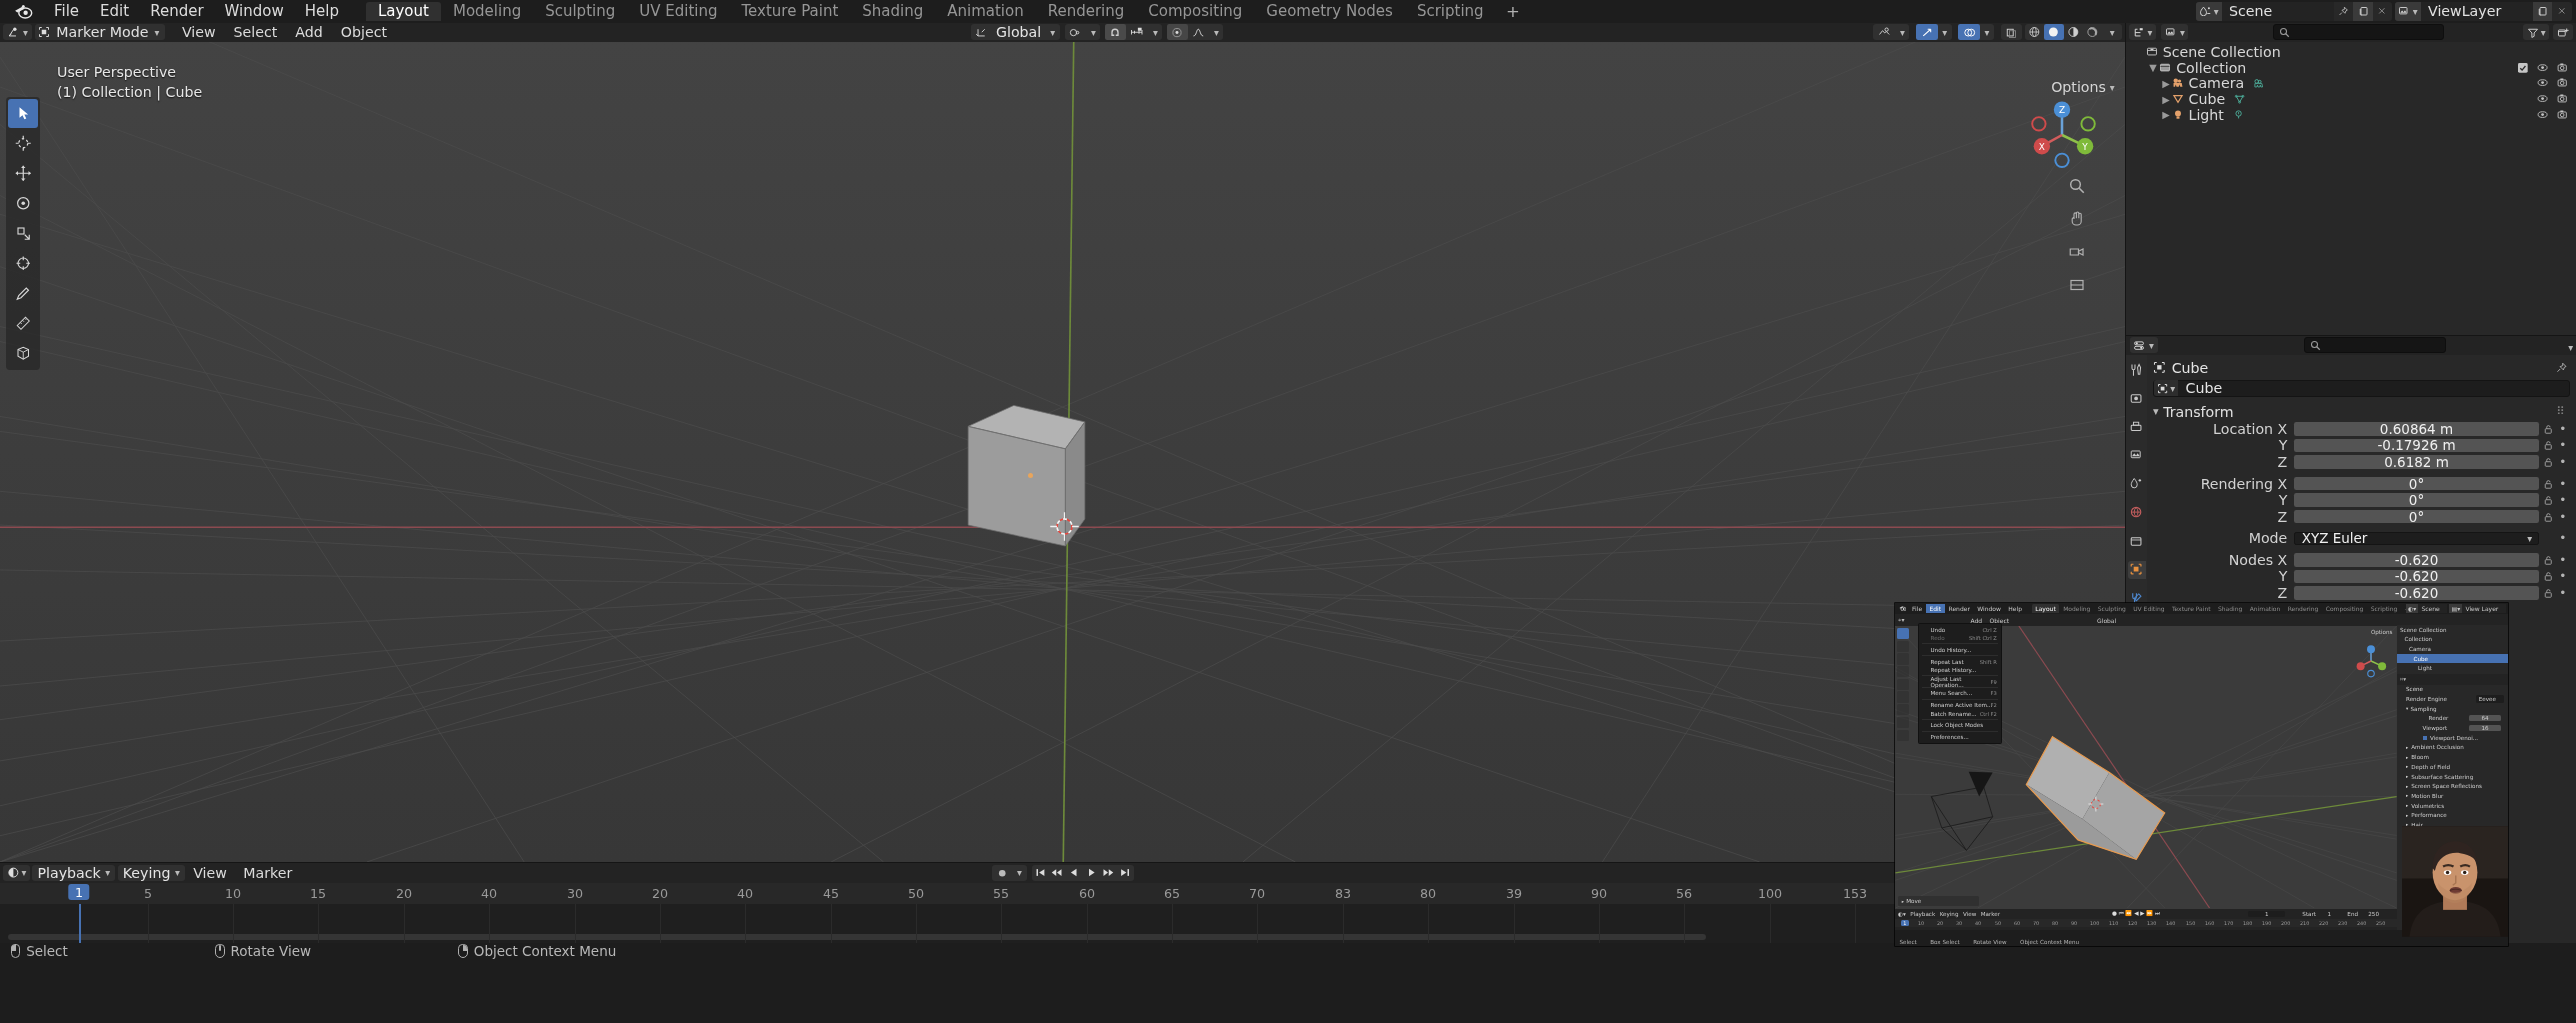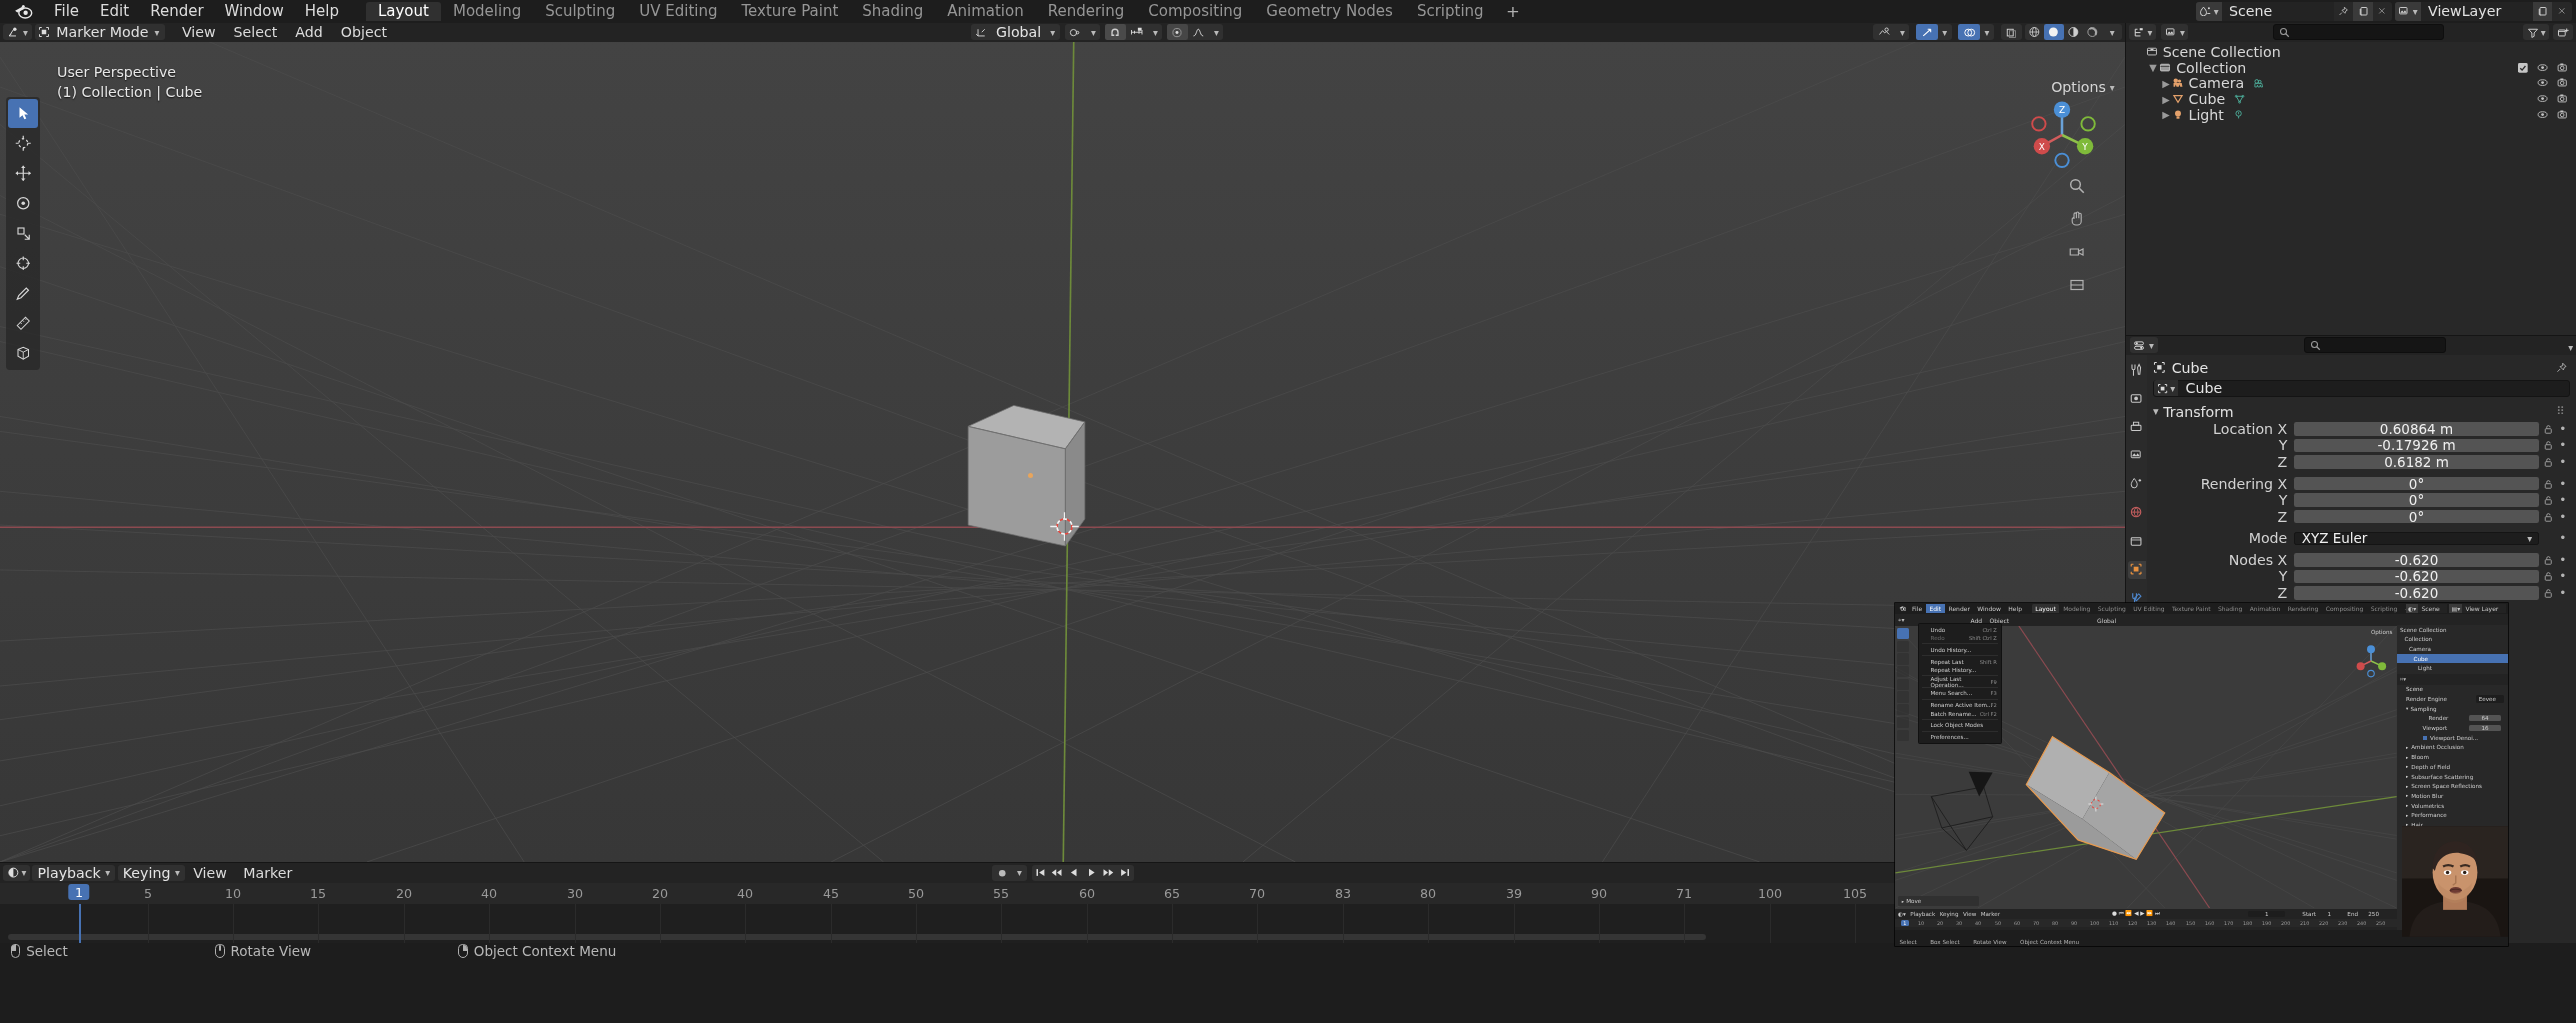--- a/index.html
+++ b/index.html
@@ -650,23 +650,23 @@
           <div class="tl-tick" style="left: 831px;">45</div>
           <div class="tl-tick" style="left: 916px;">50</div>
           <div class="tl-tick" style="left: 1001px;">55</div>
           <div class="tl-tick" style="left: 1087px;">60</div>
           <div class="tl-tick" style="left: 1172px;">65</div>
           <div class="tl-tick" style="left: 1257px;">70</div>
           <div class="tl-tick" style="left: 1343px;">83</div>
           <div class="tl-tick" style="left: 1428px;">80</div>
           <div class="tl-tick" style="left: 1514px;">39</div>
           <div class="tl-tick" style="left: 1599px;">90</div>
-          <div class="tl-tick" style="left: 1684px;">71</div>
+          <div class="tl-tick" style="left: 1684px;">56</div>
           <div class="tl-tick" style="left: 1770px;">100</div>
-          <div class="tl-tick" style="left: 1855px;">105</div>
+          <div class="tl-tick" style="left: 1855px;">153</div>
           <div class="tl-tick" style="left: 1940px;">110</div>
           <div class="tl-tick" style="left: 2026px;">115</div>
           <div class="tl-tick" style="left: 2111px;">120</div>
           <div class="playhead-badge" style="left: 79px;">1</div>
         </div>
       <div class="tl-body" id="tl-body">
         <div class="tl-scrollbar"></div>
       <div class="tl-col" style="left: 148px;"></div>
           <div class="tl-col" style="left: 233px;"></div>
           <div class="tl-col" style="left: 318px;"></div>

